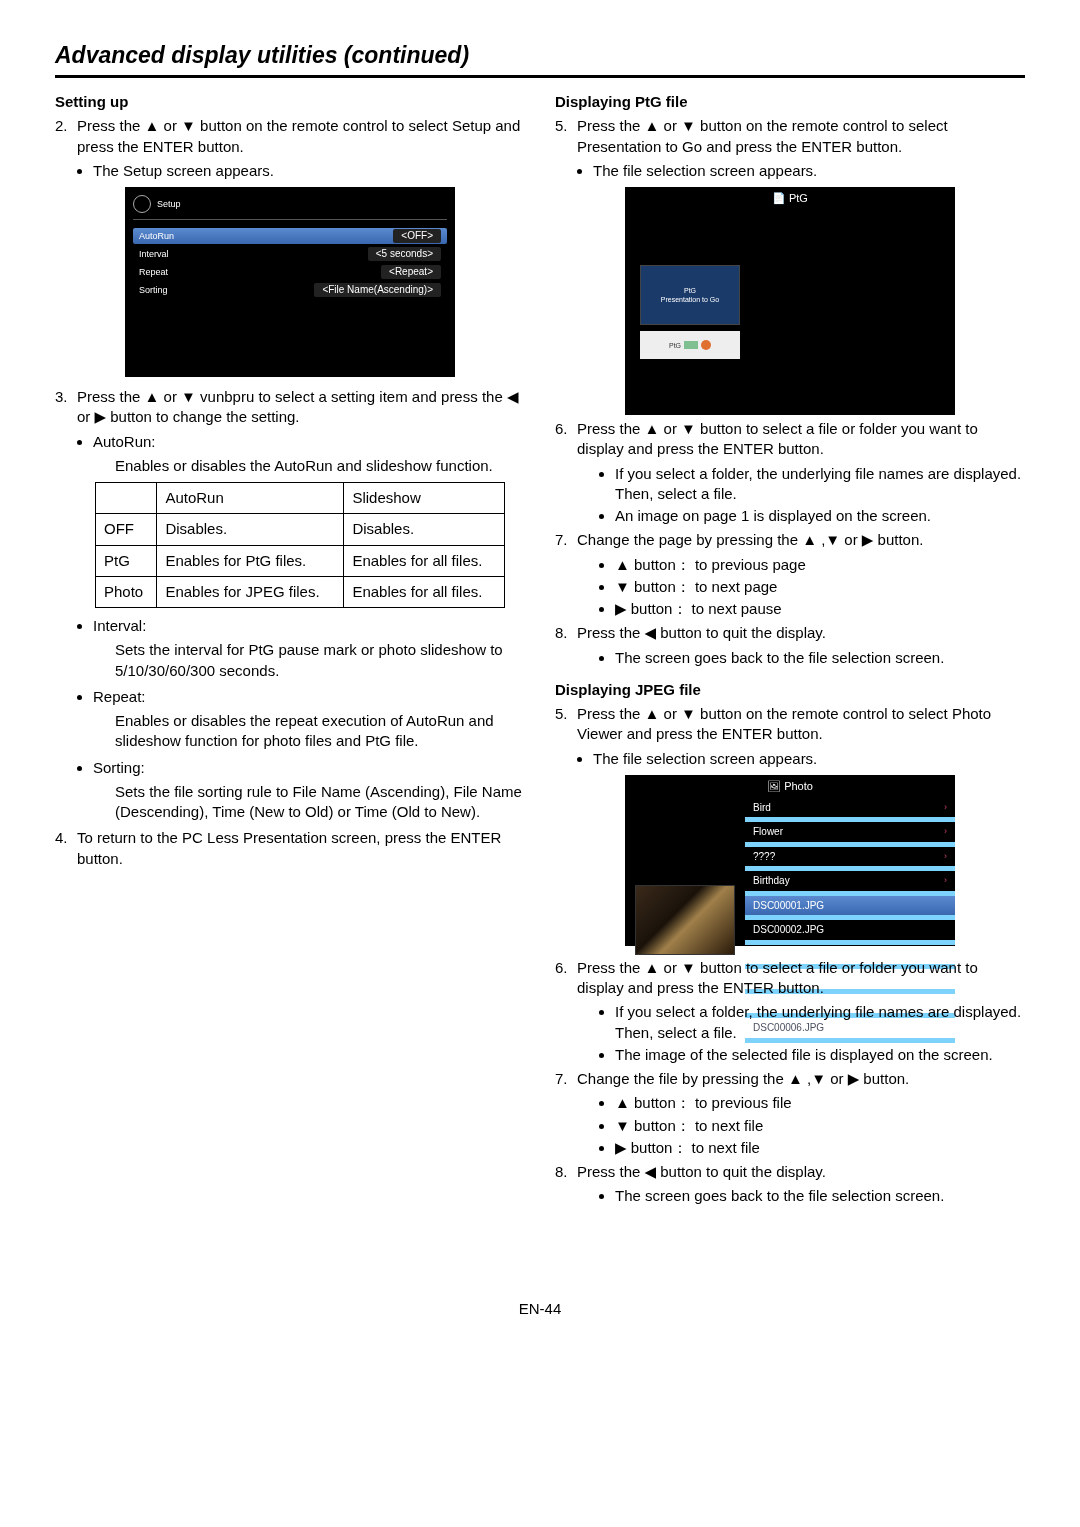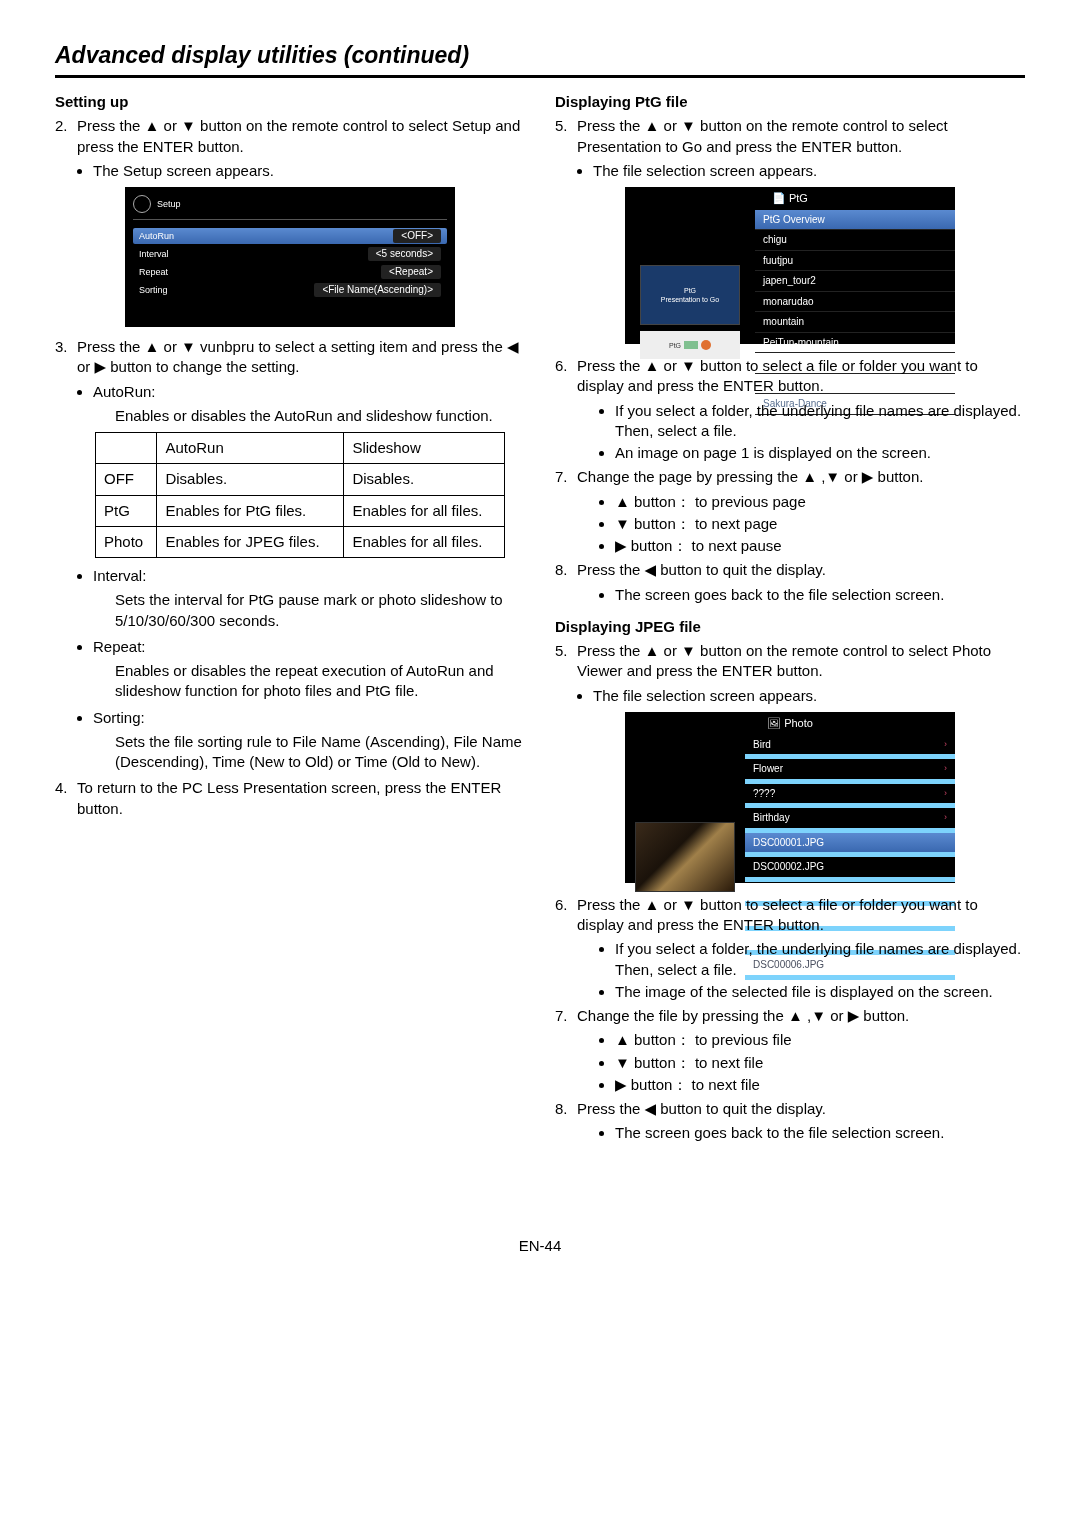--- a/index.html
+++ b/index.html
@@ -54,21 +54,21 @@
   }
   ul.sub-bullets > li { margin: 2px 0; }
   .sh-desc {
     padding-left: 60px;
     margin-bottom: 6px;
   }
   
   
   .setup-shot {
     width: 330px;
-    height: 140px;
+    height: 190px;
     background: #000;
     margin: 6px auto 10px auto;
     color: #fff;
     font-size: 9px;
     padding: 8px;
   }
   .setup-top {
     display: flex;
     align-items: center;
     gap: 6px;
@@ -111,23 +111,23 @@
     border: 1px solid #000;
     padding: 5px 8px;
     text-align: left;
     vertical-align: top;
     font-weight: normal;
   }
   
   
   .ptg-shot {
     width: 330px;
-    height: 157px;
+    height: 228px;
     background: #000;
-    margin: 6px auto 12px auto;
+    margin: 6px auto 4px auto;
     color: #fff;
     font-size: 10px;
     display: flex;
     flex-direction: column;
   }
   .ptg-head {
     text-align: center;
     padding: 4px;
     font-size: 11px;
   }
@@ -333,32 +333,20 @@
           <div class="ptg-slide1">
             <div>PtG</div>
             <div>Presentation to Go</div>
           </div>
           <div class="ptg-slide2">
             <span>PtG</span>
               <span class="sq"></span>
               <span class="orb"></span>
           </div>
         </div>
-        <div class="ptg-right">
-          <div class="ptg-item highlight">PtG Overview</div>
-          <div class="ptg-item">chigu</div>
-          <div class="ptg-item">fuutjpu</div>
-          <div class="ptg-item">japen_tour2</div>
-          <div class="ptg-item">monarudao</div>
-          <div class="ptg-item">mountain</div>
-          <div class="ptg-item">PeiTun-mountain</div>
-          <div class="ptg-item">vunbpru</div>
-          <div class="ptg-item">YuLongMt</div>
-          <div class="ptg-item dim">Sakura-Dance</div>
-        </div>
       </div>
     </div>
 
     <div class="step">
       <div class="step-num">6.</div>
       <div class="step-body">Press the ▲ or ▼ button to select a file or folder you want to display and press the ENTER button.</div>
     </div>
     <ul class="sub-bullets">
       <li>If you select a folder, the underlying file names are displayed. Then, select a file.</li>
       <li>An image on page 1 is displayed on the screen.</li>

